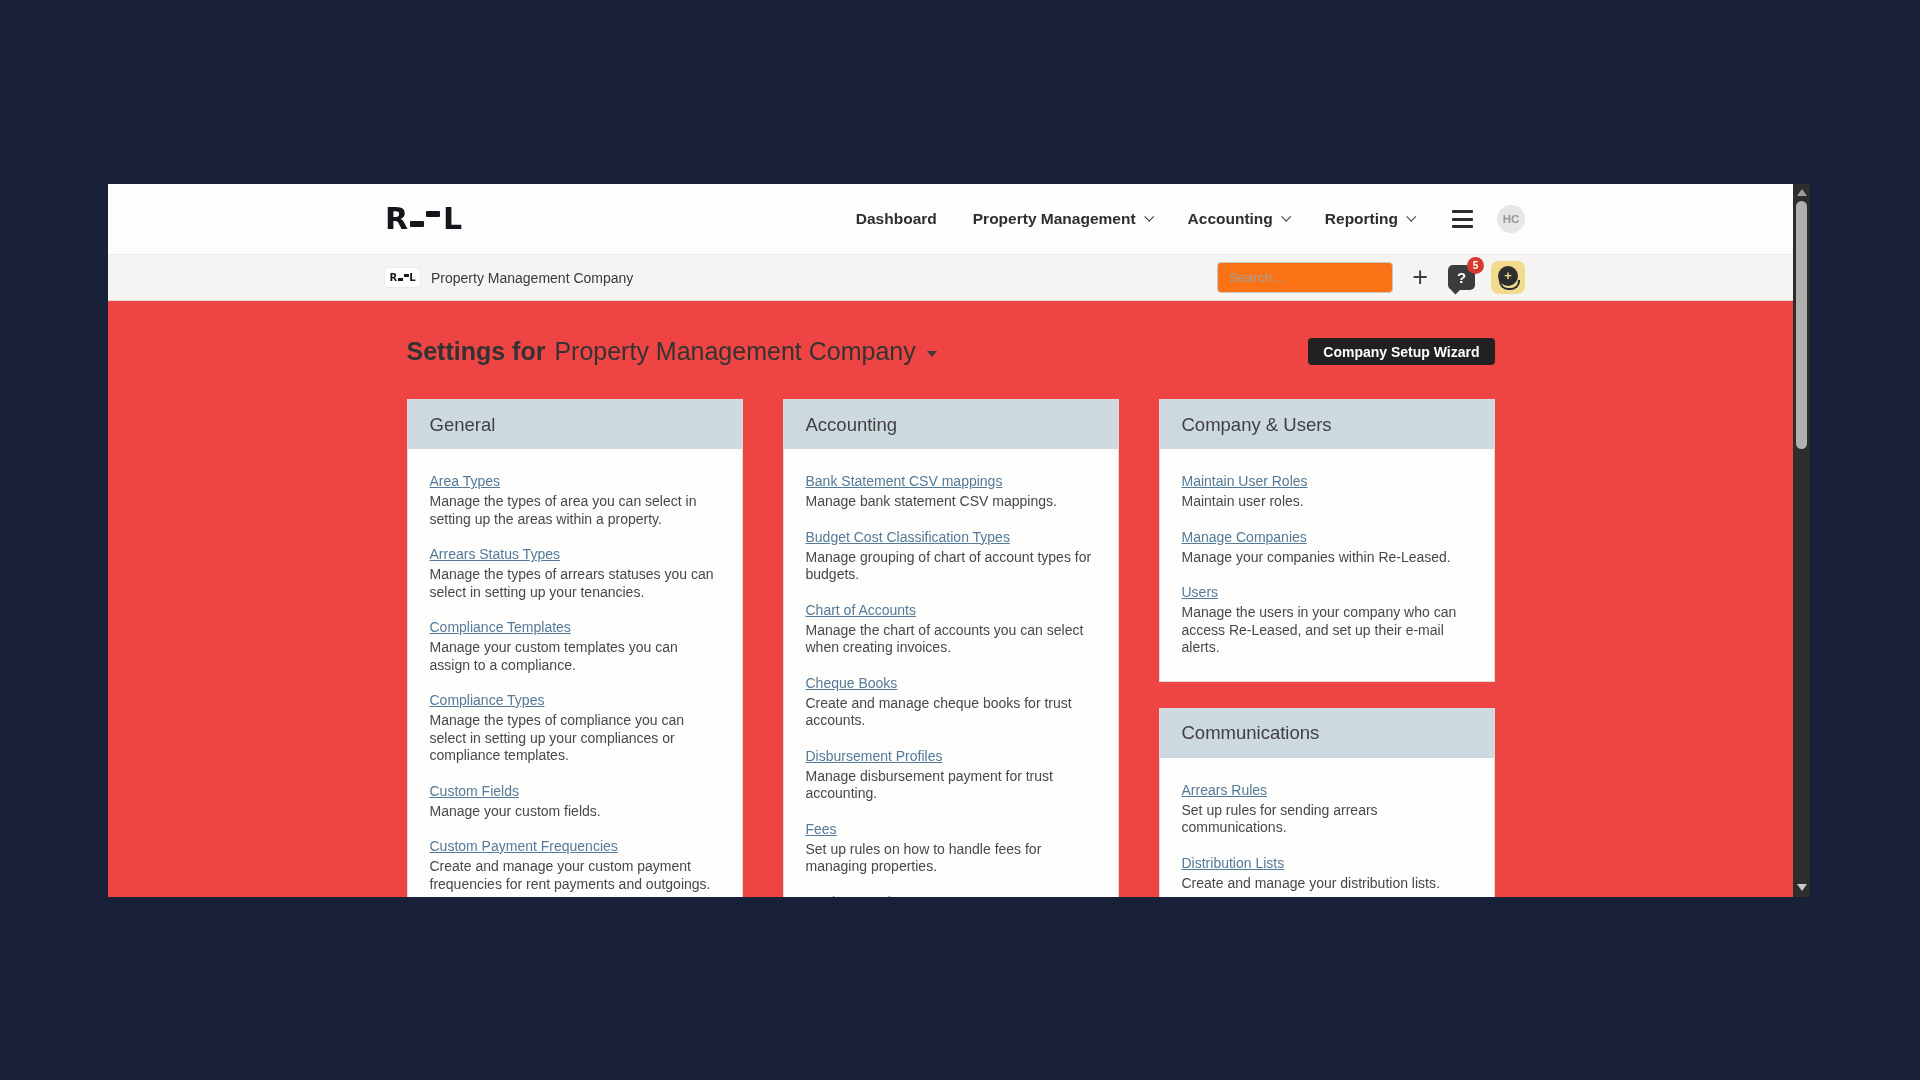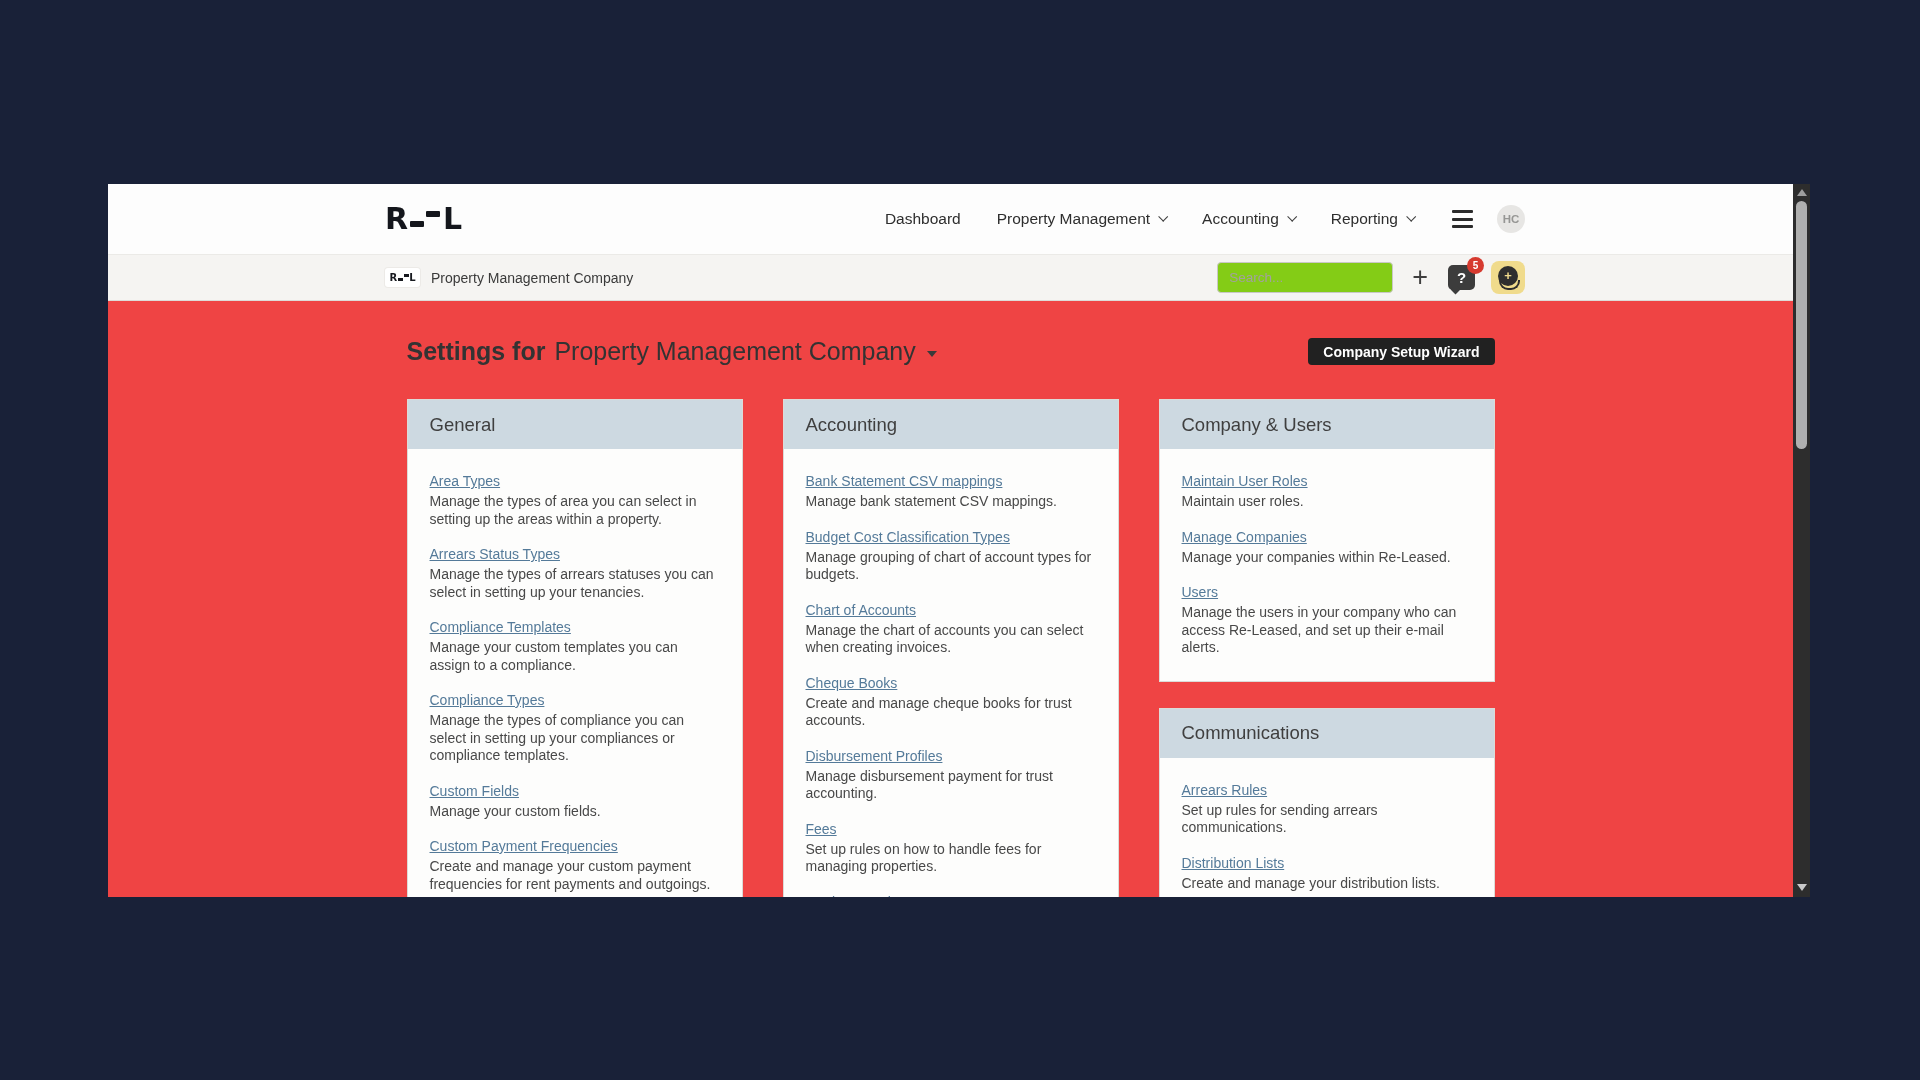--- a/index.html
+++ b/index.html
@@ -23,21 +23,21 @@
     display:flex; align-items:center; padding:0 268px 0 277px;
   }
   .logo { display:flex; align-items:center; color:#14161c; cursor:pointer; }
   .logo .glyph { font-family:"DejaVu Sans", sans-serif; font-weight:900; font-size:30px; letter-spacing:-1px; line-height:1; }
   .logo .bar { width:14px; height:6px; background:#14161c; border-radius:1px; }
   .logo .bar.low { margin-left:3px; transform:translateY(5px); }
   .logo .bar.high { margin-left:2px; transform:translateY(-5px); }
   .logo .glyph.l { margin-left:3px; }
 
   .nav { margin-left:auto; display:flex; align-items:center; gap:36px; }
-  .nav-item { display:flex; align-items:center; font-size:15.5px; font-weight:400; color:#2e2e2e; cursor:pointer; }
+  .nav-item { display:flex; align-items:center; font-size:15.5px; font-weight:700; color:#2e2e2e; cursor:pointer; }
   .chev { width:7px; height:7px; border-right:1.7px solid #3c3c3c; border-bottom:1.7px solid #3c3c3c;
           transform:rotate(45deg) translateY(-1px); display:inline-block; margin-left:9px; margin-top:-4px; }
   .burger { display:flex; flex-direction:column; gap:4.5px; margin-left:2px; cursor:pointer; }
   .burger i { display:block; width:21px; height:3px; background:#2b2b2b; border-radius:1px; }
   .avatar { width:28px; height:28px; border-radius:50%; background:#e7e6e4; color:#969档5; color:#969694;
             font-size:11.5px; font-weight:700; display:flex; align-items:center; justify-content:center;
             margin-left:-12px; cursor:pointer; filter:blur(.3px); }
 
   
   .subbar {
@@ -47,21 +47,21 @@
   }
   .minilogo { width:35px; height:19px; background:#fff; border-radius:3px; display:flex; align-items:center;
               justify-content:center; box-shadow:0 0 0 1px #eceae7; }
   .minilogo .g { font-family:"DejaVu Sans", sans-serif; font-weight:900; font-size:10px; color:#17191f; line-height:1; }
   .minilogo .b { width:5px; height:2.5px; background:#17191f; }
   .minilogo .b.lo { margin-left:1px; transform:translateY(2px); }
   .minilogo .b.hi { margin-left:1px; transform:translateY(-2px); }
   .company-name { margin-left:11px; font-size:14px; color:#3a3a3a; }
 
   .sub-right { margin-left:auto; display:flex; align-items:center; }
-  .search { width:176px; height:31px; border:1px solid #c9c8c5; border-radius:4px; background:#84cc16;
+  .search { width:176px; height:31px; border:1px solid #c9c8c5; border-radius:4px; background:#f97316;
             padding:0 11px; font-size:13.5px; color:#444; font-family:"Liberation Sans",sans-serif; }
   .search::placeholder { color:#a2a19e; }
   .plus-ic { font-size:27px; font-weight:300; color:#3e3e3e; margin-left:19px; line-height:1; cursor:pointer; }
   .help-wrap { position:relative; margin-left:20px; cursor:pointer; }
   .help-ic { width:27px; height:25px; background:#3c3c3c; border-radius:5px; color:#fff; font-size:15px; font-weight:700;
              display:flex; align-items:center; justify-content:center; position:relative; }
   .help-ic::after { content:""; position:absolute; left:4px; bottom:-3px; width:7px; height:7px; background:#3c3c3c;
                     transform:rotate(45deg); }
   .badge { position:absolute; top:-8px; right:-9px; min-width:17px; height:17px; border-radius:50%;
            background:#d63a2f; color:#fff; font-size:10px; font-weight:700;

